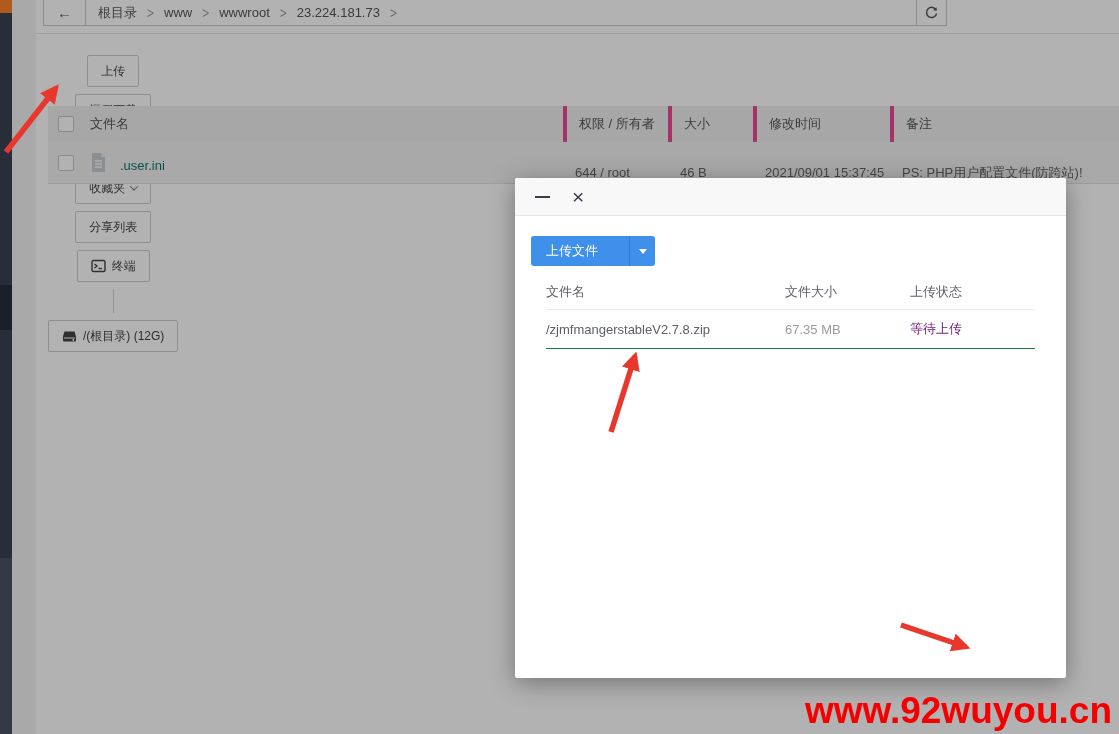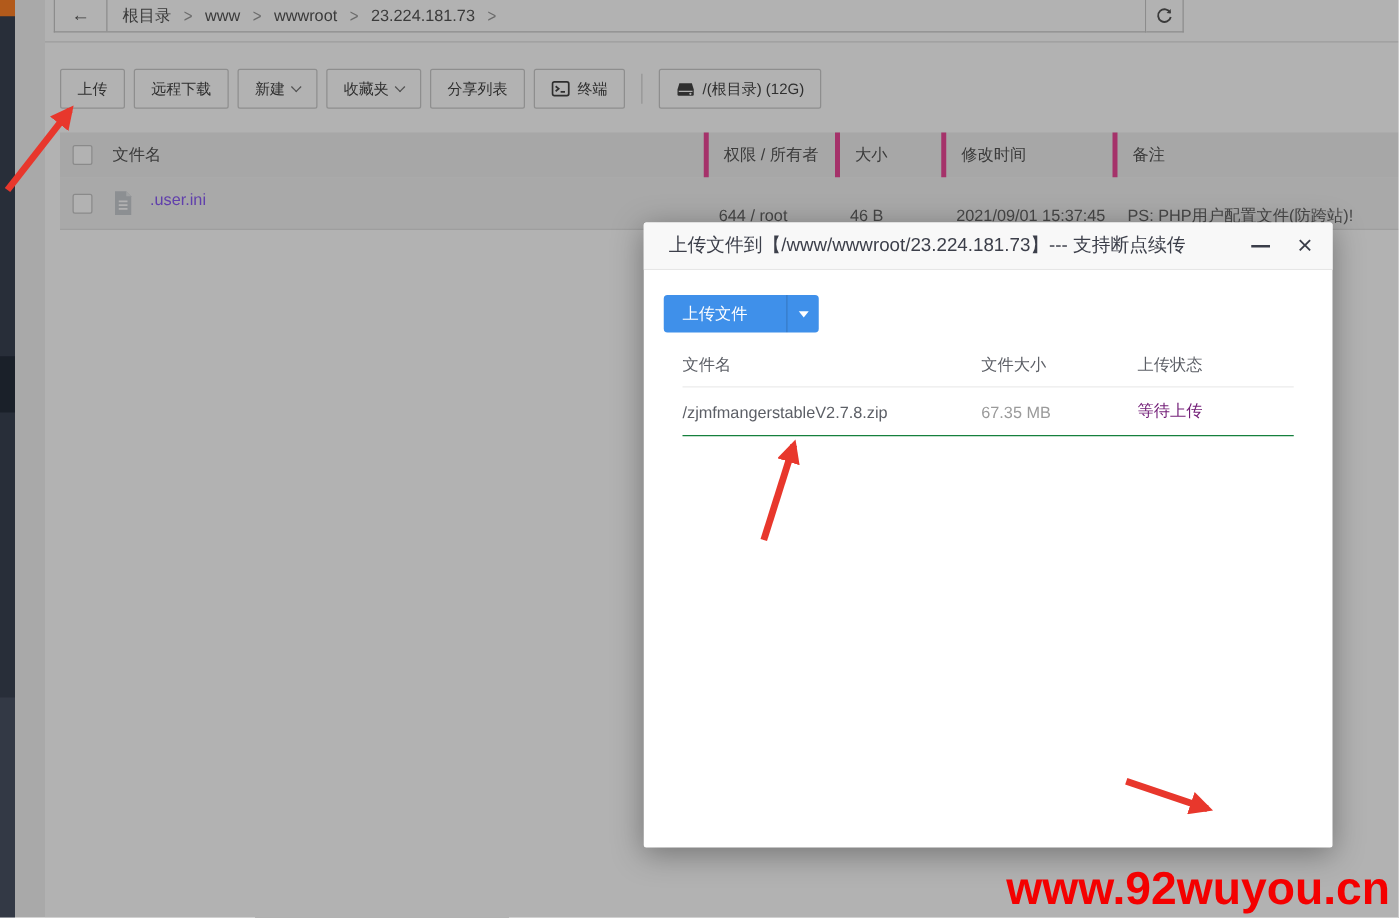--- a/index.html
+++ b/index.html
@@ -29,21 +29,21 @@
   .crumbs { display:flex; align-items:center; gap:10px; padding-left:12px; font-size:13px; color:#555; }
   .crumb { cursor:pointer; }
   .crumb-sep { color:#9a9a9a; font-size:12px; transform:scaleY(1.2); }
   .refresh-btn {
     position:absolute; left:917px; top:0; width:30px; height:26px;
     border:1px solid #c9c9c9; border-top:none; border-left:none;
     display:flex; align-items:center; justify-content:center; background:#fff; cursor:pointer;
   }
   .section-divider { position:absolute; left:36px; top:33px; width:1083px; height:1px; background:#e2e2e2; }
 
-  .toolbar { position:absolute; left:48px; top:55px; display:flex; align-items:center; gap:7px; }
+  .toolbar { position:absolute; left:48px; top:55px; display:flex; align-items:center; gap:7px;flex-direction:column; }
   .tb-btn {
     height:32px; padding:0 13px; border:1px solid #ccc; border-radius:2px; background:#fff;
     display:flex; align-items:center; gap:6px; font-size:12px; color:#444; cursor:pointer; white-space:nowrap;
   }
   .chev-down {
     width:6px; height:6px; border-right:1.3px solid #777; border-bottom:1.3px solid #777;
     transform:rotate(45deg) translate(-1px,-1px); display:inline-block;
   }
   .tb-sep { width:1px; height:24px; background:#d5d5d5; margin:0 6px; }
 
@@ -53,21 +53,21 @@
     font-size:13px; color:#555;
   }
   .table-head .cell-b { border-left:4px solid #ec4899; height:100%; display:flex; align-items:center; padding-left:12px; }
   .file-row {
     position:absolute; left:48px; top:142px; width:1071px; height:42px; background:#f2f2f2;
     border-bottom:1px solid #e3e3e3; display:grid; grid-template-columns:42px 473px 105px 85px 137px 1fr;
     align-items:center; font-size:13px; color:#666; cursor:pointer;
   }
   .file-row .cell-b { padding-left:12px;margin-top:20px; }
   .checkbox { width:16px; height:16px; border:1px solid #c6c6c6; border-radius:2px; background:#fff; margin-left:10px; cursor:pointer; }
-  .name-cell { display:flex; align-items:flex-start; gap:13px; color:#8b5cf6; }
+  .name-cell { display:flex; align-items:flex-end; gap:13px; color:#0f766e; }
 
   
   .dim { position:absolute; inset:0; background:rgba(0,0,0,0.30); z-index:10; }
 
   
   .modal {
     position:absolute; left:515px; top:178px; width:551px; height:500px; background:#fff;
     z-index:20; border-radius:2px; box-shadow:0 5px 25px rgba(0,0,0,0.35);
   }
   .m-head {
@@ -222,21 +222,20 @@
     <div class="cell-b">2021/09/01 15:37:45</div>
     <div class="cell-b">PS: PHP用户配置文件(防跨站)!</div>
   </div>
 
 </div>
 
 <div class="dim"></div>
 
 <div class="modal">
   <div class="m-head">
-    <div class="m-title">上传文件到【/www/wwwroot/23.224.181.73】--- 支持断点续传</div>
     <div class="m-min"></div>
     <div class="m-close">×</div>
   </div>
 
   <div class="m-btn">
     <div class="m-btn-main">上传文件</div>
     <div class="m-btn-caret">
       <span class="tri-down"></span>
     </div>
   </div>

